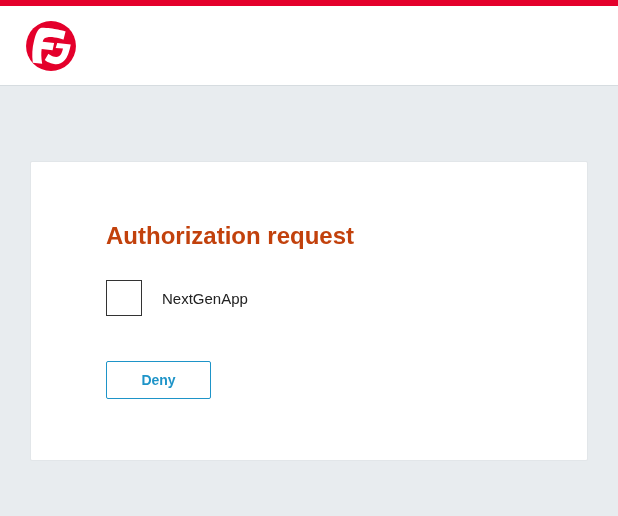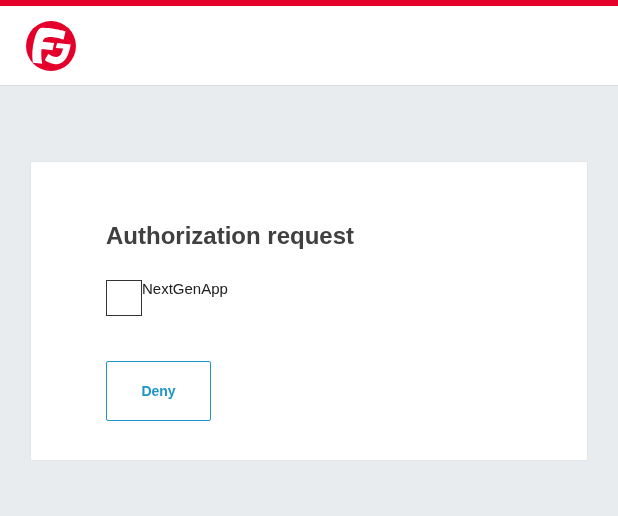--- a/index.html
+++ b/index.html
@@ -33,46 +33,47 @@
     background: #ffffff;
     border: 1px solid #e2e6e9;
     border-radius: 2px;
     width: 558px;
     height: 300px;
     padding: 60px 75px;
   }
   .card-title {
     font-size: 24px;
     font-weight: bold;
-    color: #404040;
+    color: #c2410c;
     margin-bottom: 30px;
   }
   .app-row {
     display: flex;
-    align-items: flex-start;
+    align-items: center;
+    gap: 20px;
     margin-bottom: 45px;
   }
   .app-icon {
     width: 36px;
     height: 36px;
     border: 1px solid #333;
     background: #fff;
   }
   .app-name {
     font-size: 15px;
     color: #222;
   }
   .button-row {
     display: flex;
     gap: 12px;
   }
   .btn {
     font-size: 14px;
     font-weight: bold;
-    padding: 21px 0;
+    padding: 10px 0;
     width: 105px;
     text-align: center;
     cursor: pointer;
     border-radius: 2px;
     font-family: inherit;
   }
   .btn-secondary {
     background: #ffffff;
     color: #1e94c8;
     border: 1px solid #1e94c8;

